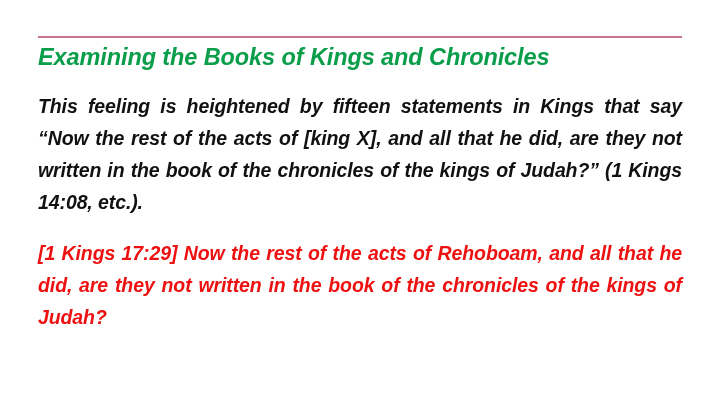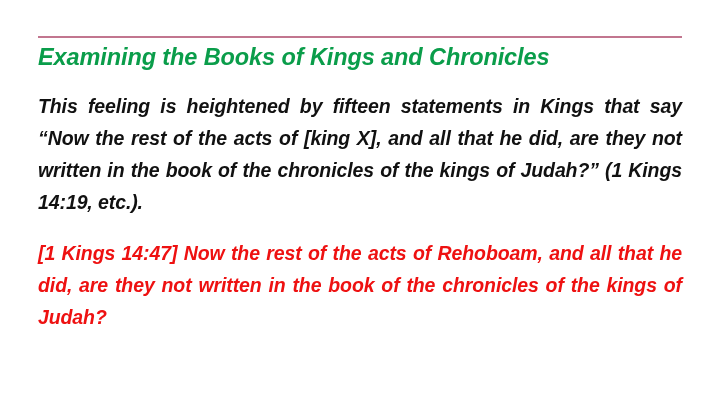--- a/index.html
+++ b/index.html
@@ -89,21 +89,21 @@
 </head>
 <body>
 
 <div class="slide">
 
   <div class="rule-top"></div>
 
   <h1 class="slide-title">Examining the Books of Kings and Chronicles</h1>
 
   <div class="body-area">
-    <p class="para para-black">This feeling is heightened by fifteen statements in Kings that say  “Now the rest of the acts of [king X], and all that he did, are they not written in the book of the chronicles of the kings of Judah?” (1 Kings 14:19, etc.).</p>
-    <p class="para para-red">[1 Kings 14:47] Now the rest of the acts of Rehoboam, and all that he did, are they not written in the book of the chronicles of the kings of Judah?</p>
+    <p class="para para-black">This feeling is heightened by fifteen statements in Kings that say  “Now the rest of the acts of [king X], and all that he did, are they not written in the book of the chronicles of the kings of Judah?” (1 Kings 14:08, etc.).</p>
+    <p class="para para-red">[1 Kings 17:29] Now the rest of the acts of Rehoboam, and all that he did, are they not written in the book of the chronicles of the kings of Judah?</p>
   </div>
 
   <div class="rule-bottom"></div>
 
   <div class="page-number">4</div>
 
 </div>
 
 </body></html>

